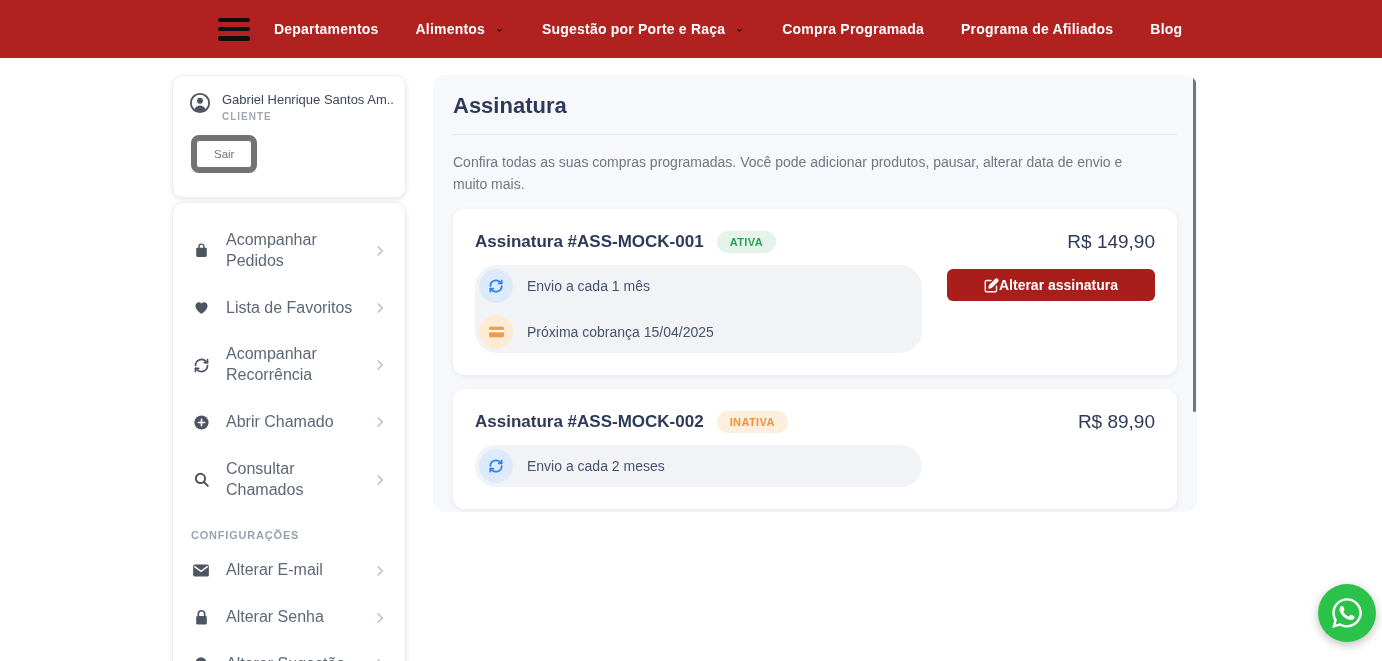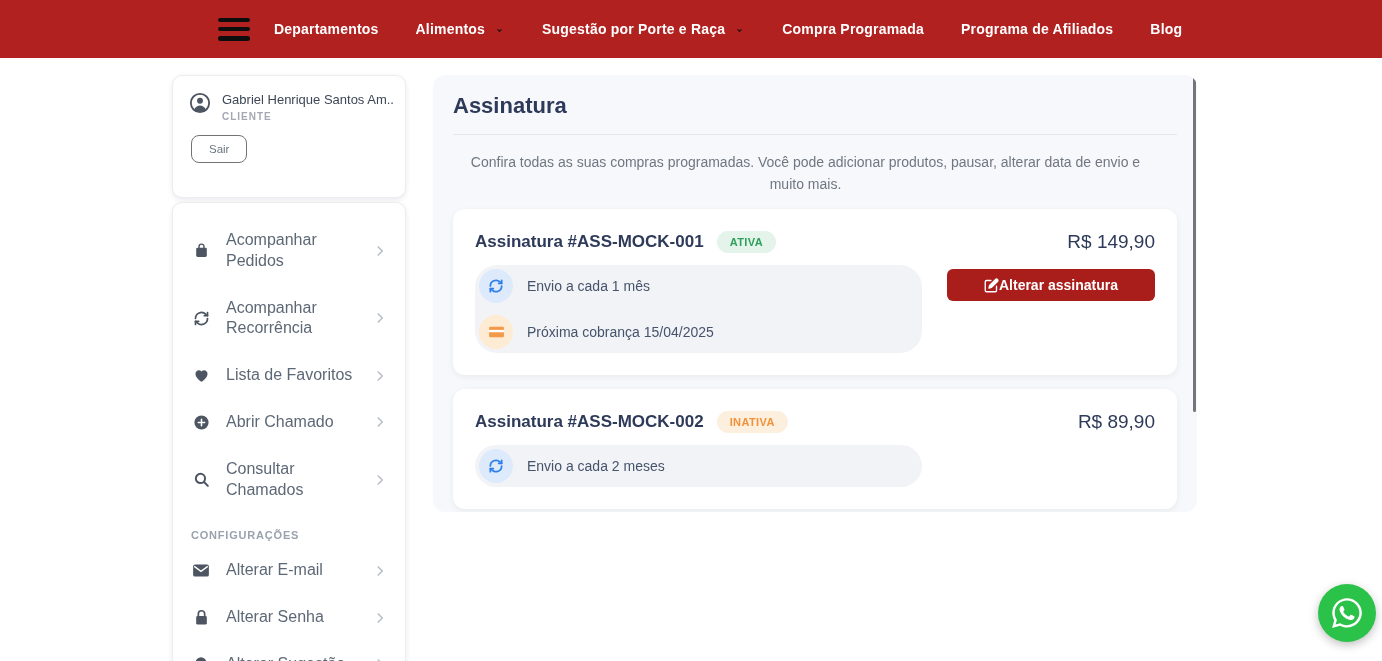--- a/index.html
+++ b/index.html
@@ -20,38 +20,38 @@
   .nav-item svg { margin-top:2px; }
 
   
   .sidebar { position:absolute; left:172px; top:75px; width:234px; }
   .user-card { background:#fff; border:1px solid #ebedf1; border-radius:10px;
     box-shadow:0 2px 5px rgba(40,50,70,.10); padding:16px 16px 14px; height:123px; }
   .user-head { display:flex; align-items:flex-start; gap:11px; }
   .user-name { font-size:13px; color:#3d4757; font-weight:500; white-space:nowrap;
     overflow:hidden; max-width:172px; }
   .user-role { font-size:10px; color:#a2a9b4; letter-spacing:1px; margin-top:4px; font-weight:700; }
-  .logout-btn { margin-top:13px; margin-left:2px; background:#fff; border:1px solid #737373;
+  .logout-btn { margin-top:13px; margin-left:2px; background:#fff; border:6px solid #737373;
     border-radius:8px; padding:7px 17px; font-size:11.5px; color:#6b7480; cursor:pointer;
     font-family:inherit; }
   .menu-card { margin-top:4px; background:#fff; border:1px solid #ebedf1; border-radius:10px;
     box-shadow:0 2px 5px rgba(40,50,70,.10); padding:14px 0 10px; height:520px; }
   .menu-item { display:flex; align-items:center; padding:13px 18px; cursor:pointer; }
   .menu-item .mi-icon { width:20px; display:flex; justify-content:center; flex:0 0 20px; }
   .menu-item .mi-label { flex:1; margin-left:15px; font-size:16px; color:#5d6876; line-height:1.3; }
   .section-header { padding:16px 18px 6px; font-size:11px; font-weight:700; color:#99a2ae;
     letter-spacing:.8px; }
 
   
   .main-panel { position:absolute; left:433px; top:75px; width:764px; height:437px;
     background:#F7F8FB; border-radius:12px; overflow:hidden; }
   .main-inner { padding:18px 20px 0 20px; }
   .page-title { font-size:22px; font-weight:700; color:#2E3A59; }
   .title-divider { height:1px; background:#e4e7ec; margin-top:15px; }
-  .page-desc { margin-top:17px; font-size:14px; color:#6F7782; line-height:1.55; max-width:705px;text-align:center; }
+  .page-desc { margin-top:17px; font-size:14px; color:#6F7782; line-height:1.55; max-width:705px; }
 
   .sub-card { background:#fff; border-radius:12px; box-shadow:0 2px 6px rgba(40,50,70,.07);
     padding:22px; margin-top:14px; }
   .sub-head { display:flex; align-items:center; }
   .sub-title { font-size:17px; font-weight:700; color:#2E3A59; }
   .badge { margin-left:13px; font-size:11px; font-weight:700; letter-spacing:.4px;
     padding:5px 13px; border-radius:13px; }
   .badge.active { background:#E4F4EA; color:#2E9E5B; }
   .badge.inactive { background:#FDEFDD; color:#F0923B; }
   .sub-price { margin-left:auto; font-size:19px; color:#2E3A59; font-weight:500; }
@@ -145,40 +145,40 @@
           </svg>
       </span>
       <span class="mi-label">Acompanhar Pedidos</span>
       <svg width="14" height="14" viewBox="0 0 24 24" fill="none" stroke="#b7bec8" stroke-width="2.6" stroke-linecap="round" stroke-linejoin="round">
           <polyline points="9 5 16 12 9 19"></polyline>
         </svg>
     </div>
 
     <div class="menu-item">
       <span class="mi-icon">
+        <svg width="17" height="17" viewBox="0 0 24 24">
+            <path d="M12 21s-8.5-5.3-8.5-11A4.8 4.8 0 0 1 12 6.4 4.8 4.8 0 0 1 20.5 10c0 5.7-8.5 11-8.5 11z" fill="#4c5561"></path>
+          </svg>
+      </span>
+      <span class="mi-label">Lista de Favoritos</span>
+      <svg width="14" height="14" viewBox="0 0 24 24" fill="none" stroke="#b7bec8" stroke-width="2.6" stroke-linecap="round" stroke-linejoin="round">
+          <polyline points="9 5 16 12 9 19"></polyline>
+        </svg>
+    </div>
+
+    <div class="menu-item">
+      <span class="mi-icon">
         <svg width="17" height="17" viewBox="0 0 24 24" fill="none" stroke="#4c5561" stroke-width="2.4" stroke-linecap="round" stroke-linejoin="round">
             <path d="M3.5 12a8.5 8.5 0 0 1 14.4-6.1L20.5 8"></path>
             <polyline points="20.5 3.5 20.5 8 16 8"></polyline>
             <path d="M20.5 12a8.5 8.5 0 0 1-14.4 6.1L3.5 16"></path>
             <polyline points="3.5 20.5 3.5 16 8 16"></polyline>
           </svg>
       </span>
       <span class="mi-label">Acompanhar Recorrência</span>
-      <svg width="14" height="14" viewBox="0 0 24 24" fill="none" stroke="#b7bec8" stroke-width="2.6" stroke-linecap="round" stroke-linejoin="round">
-          <polyline points="9 5 16 12 9 19"></polyline>
-        </svg>
-    </div>
-
-    <div class="menu-item">
-      <span class="mi-icon">
-        <svg width="17" height="17" viewBox="0 0 24 24">
-            <path d="M12 21s-8.5-5.3-8.5-11A4.8 4.8 0 0 1 12 6.4 4.8 4.8 0 0 1 20.5 10c0 5.7-8.5 11-8.5 11z" fill="#4c5561"></path>
-          </svg>
-      </span>
-      <span class="mi-label">Lista de Favoritos</span>
       <svg width="14" height="14" viewBox="0 0 24 24" fill="none" stroke="#b7bec8" stroke-width="2.6" stroke-linecap="round" stroke-linejoin="round">
           <polyline points="9 5 16 12 9 19"></polyline>
         </svg>
     </div>
 
     <div class="menu-item">
       <span class="mi-icon">
         <svg width="17" height="17" viewBox="0 0 24 24">
             <circle cx="12" cy="12" r="10" fill="#4c5561"></circle>
             <path d="M12 7.5v9M7.5 12h9" stroke="#fff" stroke-width="2.2" stroke-linecap="round"></path>

